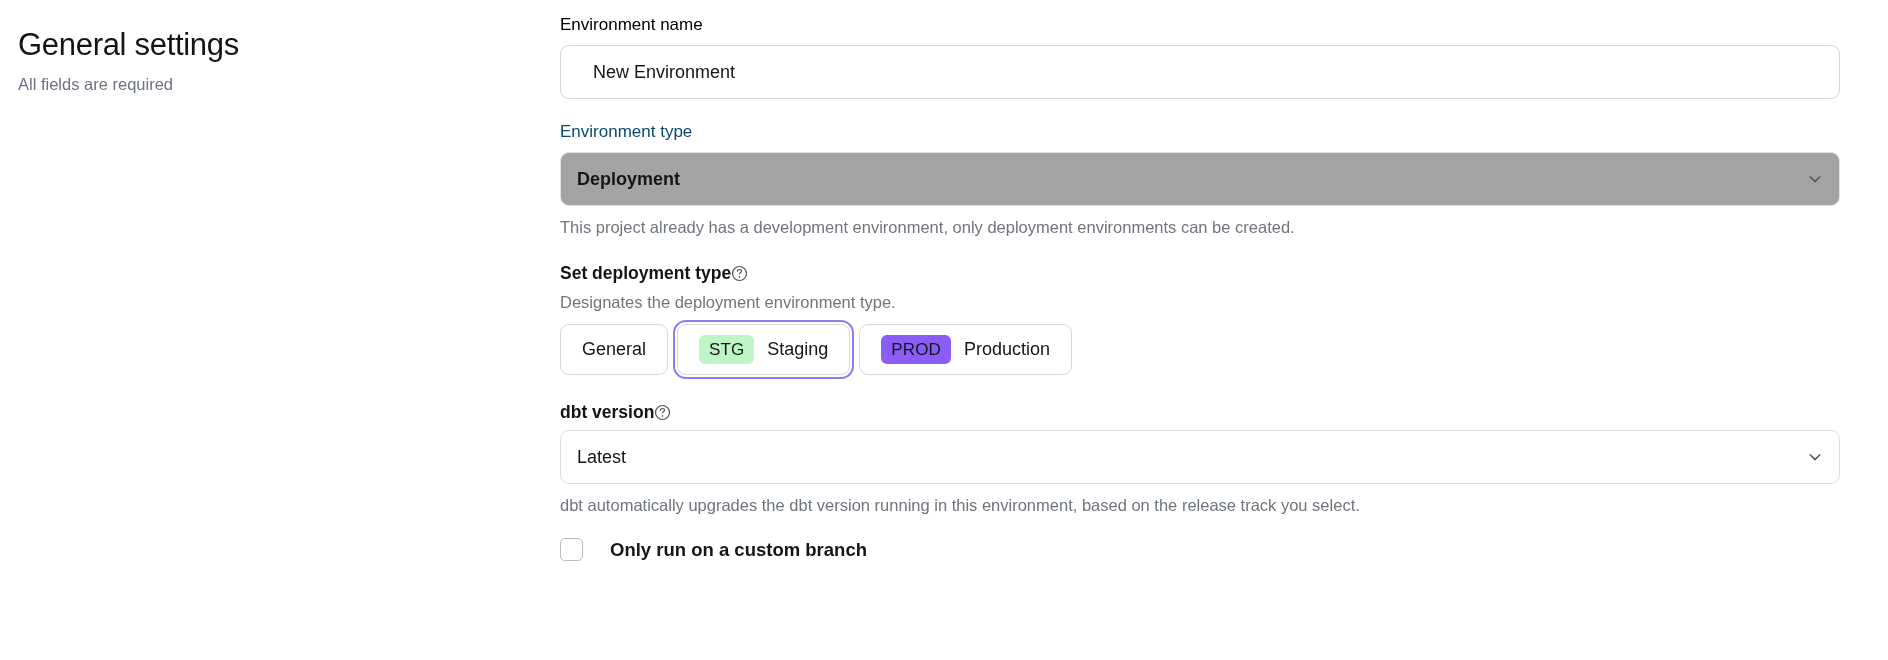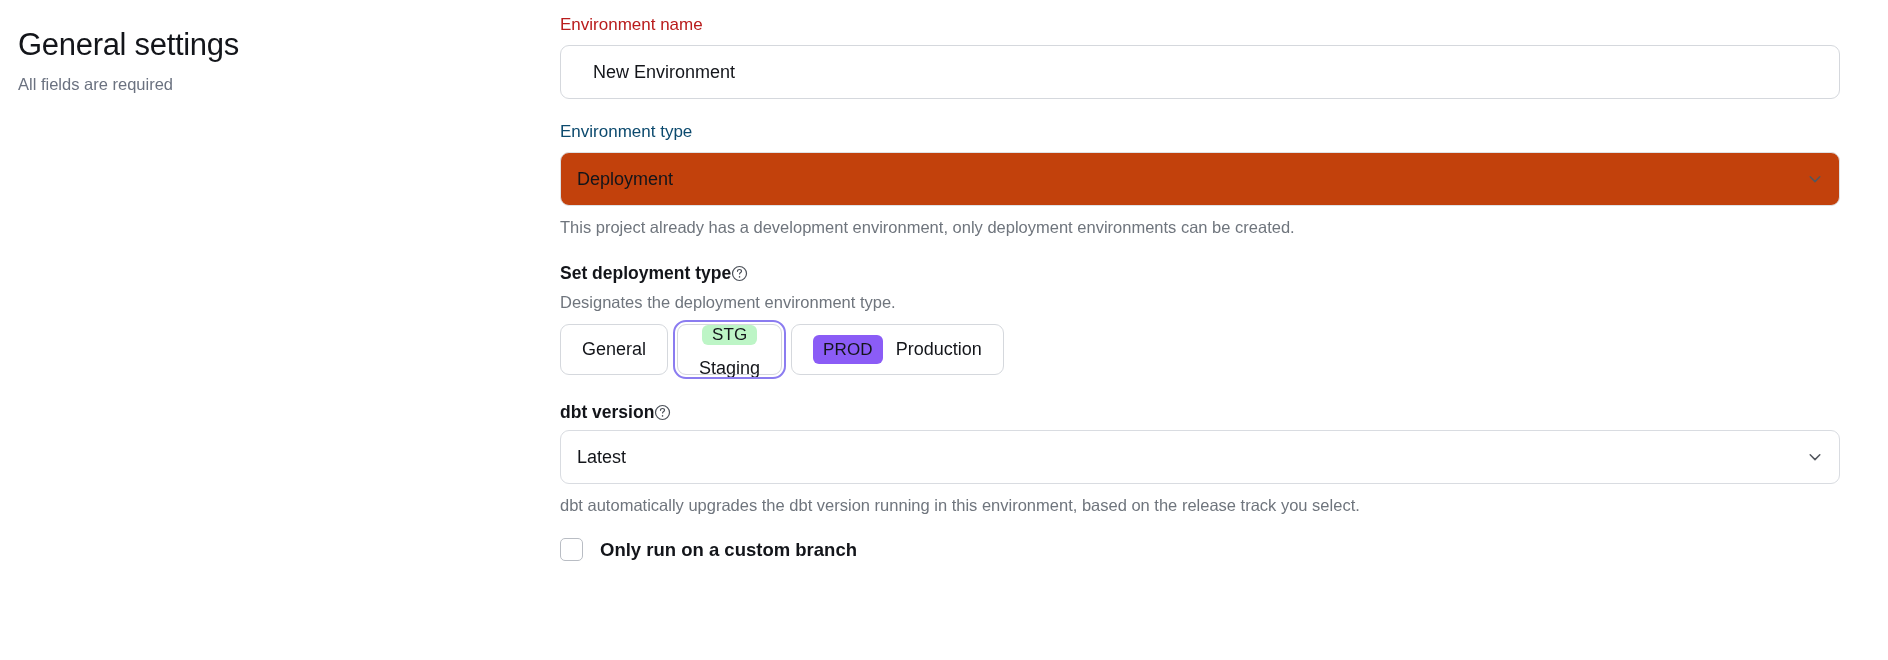--- a/index.html
+++ b/index.html
@@ -40,21 +40,21 @@
 
   
   .right-col {
     position: absolute;
     left: 560px; top: 14px;
     width: 1280px;
   }
 
   .field-label {
     font-size: 17px;
-    color: #b91c1c;
+    color: #000000;
     line-height: 1.3;
     margin-bottom: 9px;
   }
   .field-label.disabled { color: #0c4a6e; }
   .field-label.strong {
     font-weight: 700;
     color: #13151a;
     font-size: 17.5px;
     display: flex;
     align-items: center;
@@ -94,22 +94,23 @@
     border-radius: 9px;
     background: #ffffff;
     display: flex;
     align-items: center;
     padding: 0 16px;
     font-size: 18px;
     color: #13151a;
     cursor: pointer;
   }
   .select-box.muted {
-    background: #c2410c;
+    background: #a3a3a3;
     border-color: #dfe1e5;
+    font-weight: bold;
   }
   .chev {
     position: absolute;
     right: 16px; top: 50%;
     transform: translateY(-50%);
     width: 16px; height: 16px;
     display: block;
     pointer-events: none;
   }
 
@@ -145,42 +146,41 @@
     padding: 0 21px;
     font-size: 18px;
     color: #13151a;
     cursor: pointer;
     font-family: "Liberation Sans", sans-serif;
   }
   .seg-btn.selected {
     outline: 2.5px solid #8b7cf0;
     outline-offset: 2px;
     border-color: #d5d8dd;
-    flex-direction: column;
   }
   .badge {
     display: inline-flex;
     align-items: center;
     justify-content: center;
     height: 29px;
     padding: 0 10px;
     border-radius: 6px;
     font-size: 17px;
     font-weight: 400;
     color: #13151a;
     letter-spacing: 0.1px;
   }
   .badge.stg  { background: #bdf5c6; }
   .badge.prod { background: #8b5cf6; }
 
   
   .check-row {
     display: flex;
     align-items: center;
-    gap: 17px;
+    gap: 27px;
     margin-top: 22px;
   }
   .checkbox {
     width: 23px; height: 23px;
     border: 1.6px solid #b9bdc4;
     border-radius: 5px;
     background: #ffffff;
     flex: none;
     cursor: pointer;
   }

